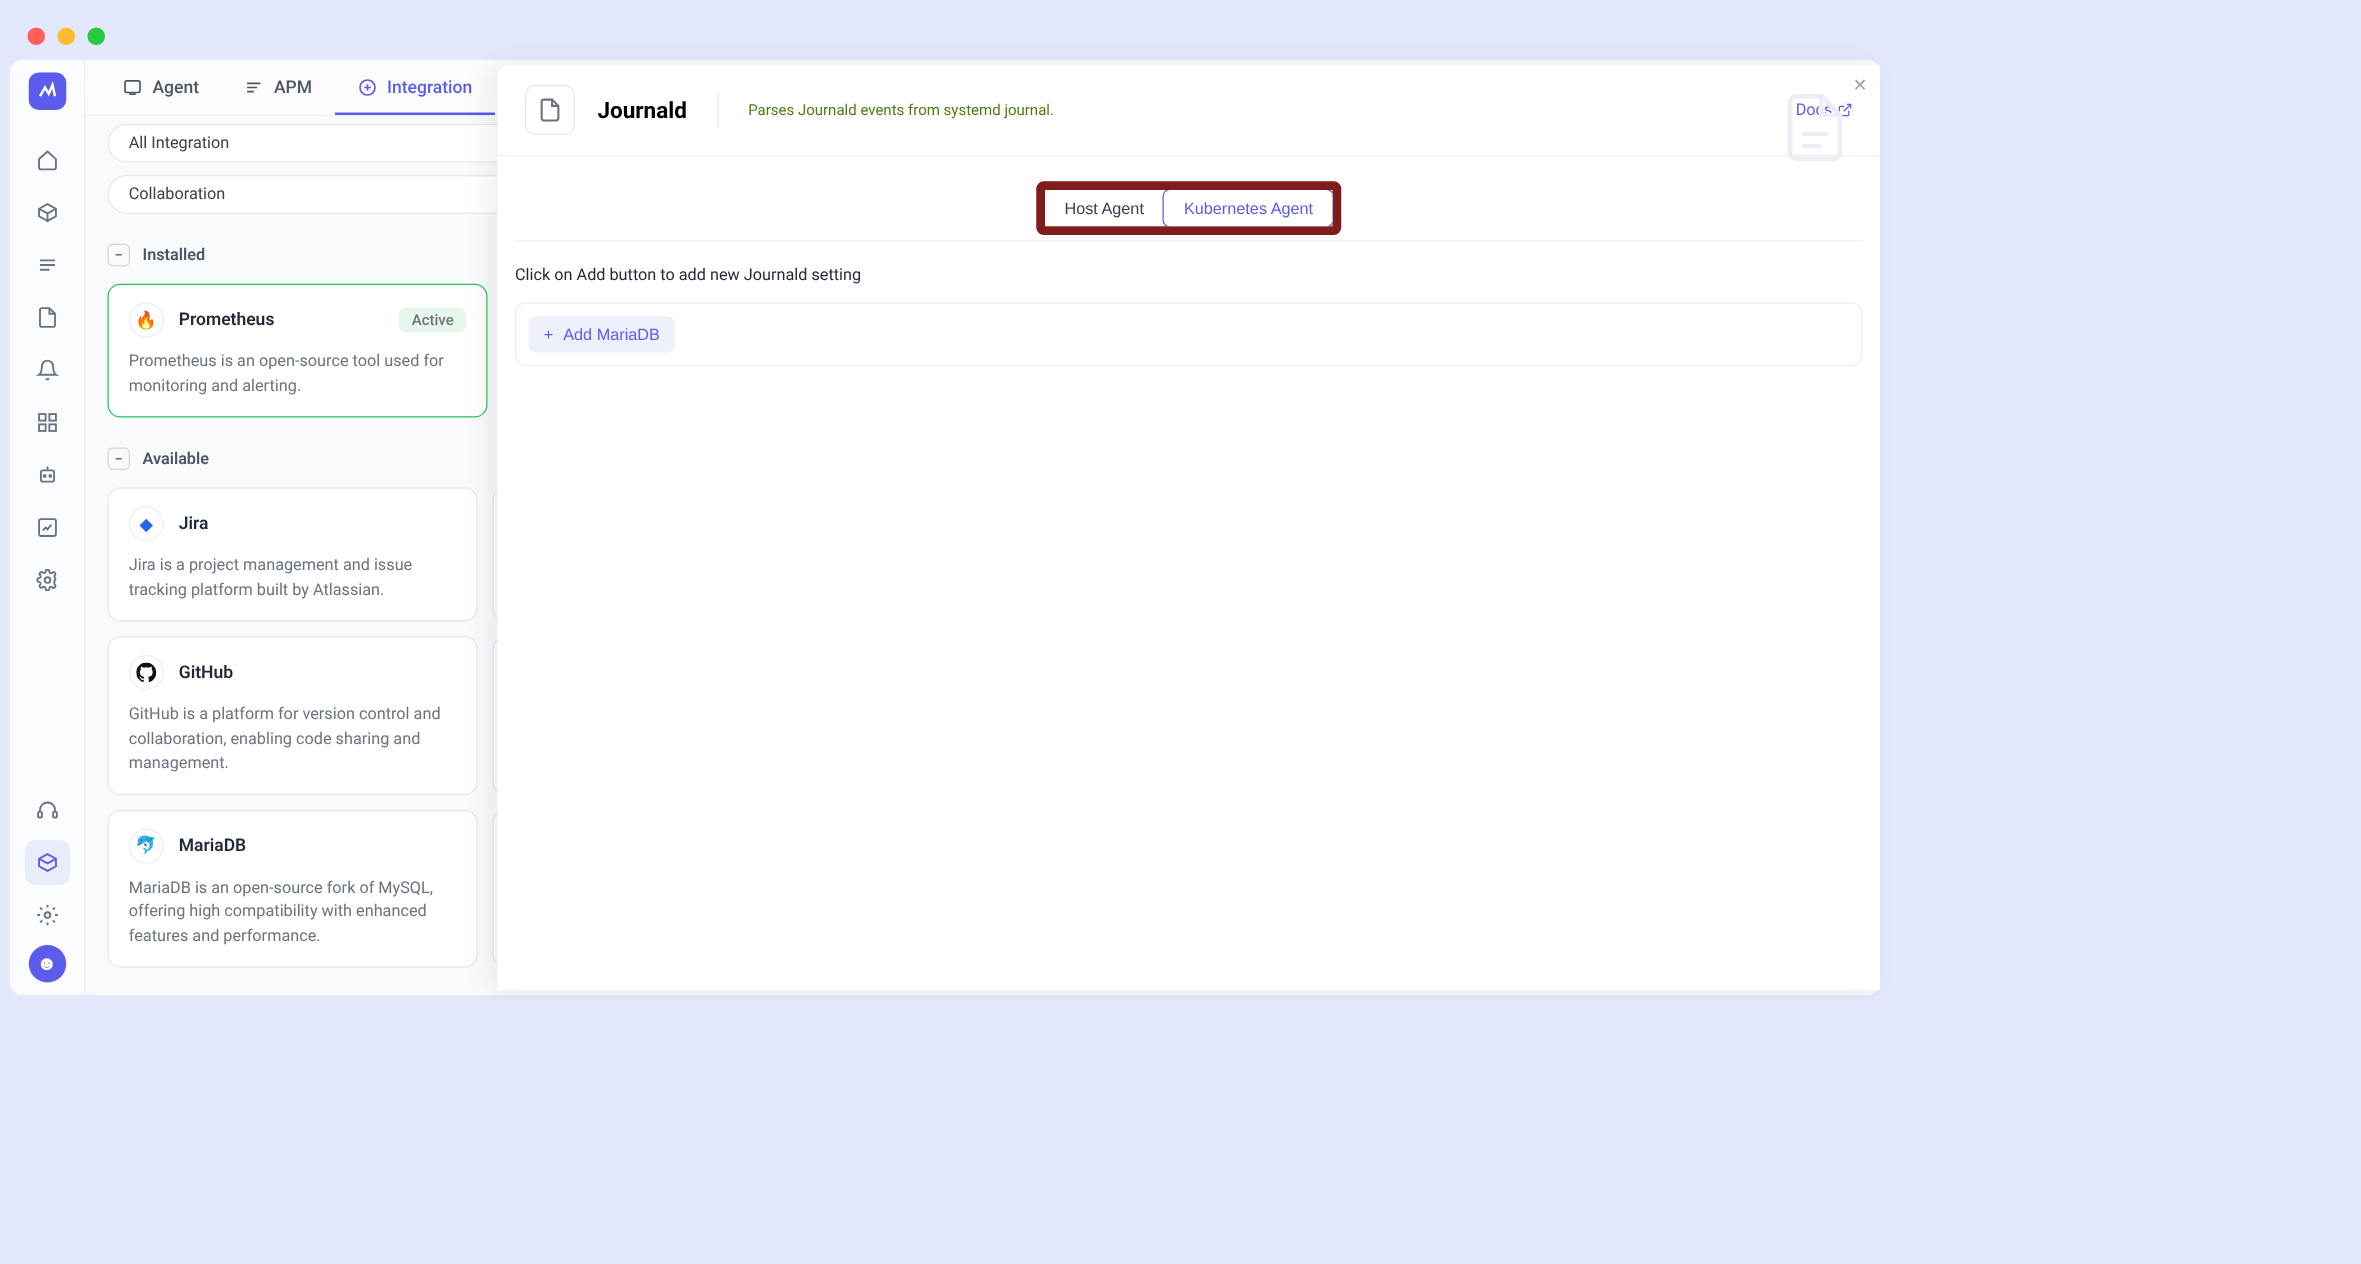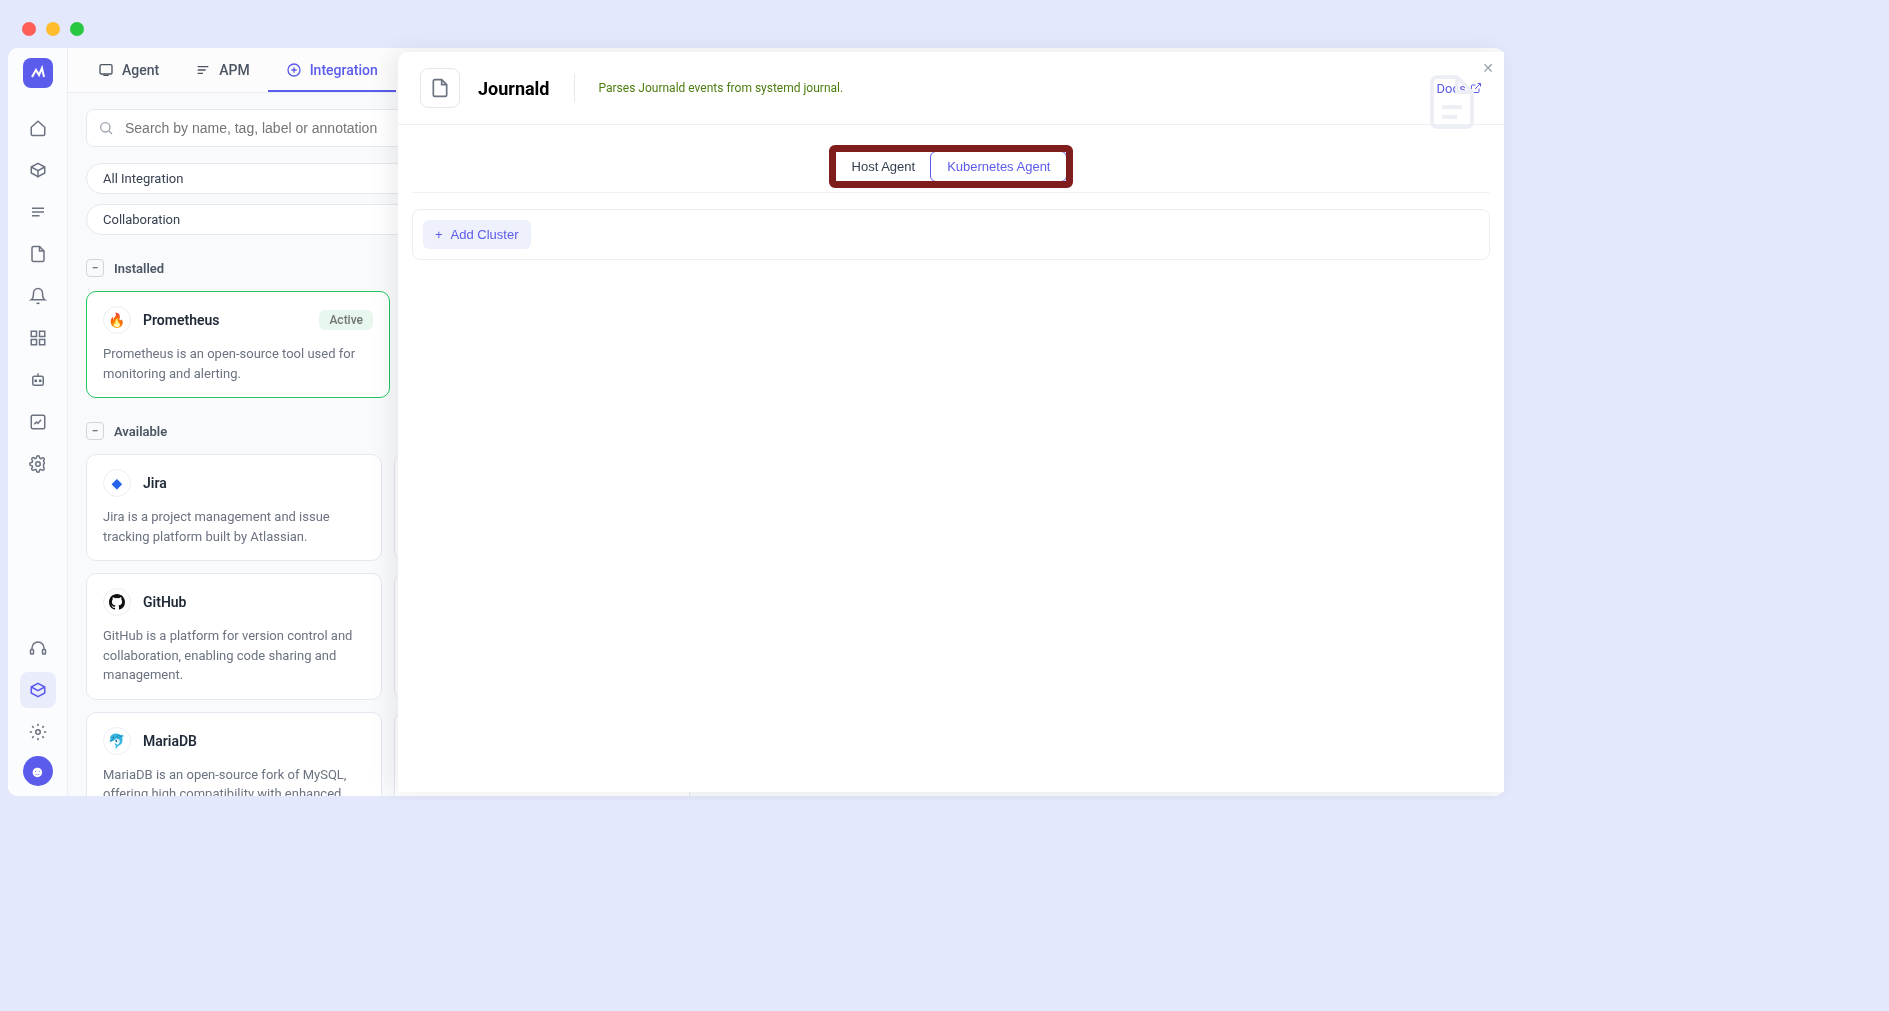--- a/index.html
+++ b/index.html
@@ -319,29 +319,20 @@
               <rect x="4" y="4" width="16" height="16" rx="2"></rect>
               <circle cx="9" cy="10" r="2"></circle>
               <path d="M21 20l-5-5"></path>
             </svg>
           <span>RUM</span>
         </div>
       </div>
 
       <div class="content-area">
         <div class="left-panel">
-          <div class="search-row">
-            <div class="search-wrap">
-              <svg width="16" height="16" viewBox="0 0 24 24" fill="none" stroke="currentColor" stroke-width="2">
-                  <circle cx="11" cy="11" r="7"></circle>
-                  <line x1="21" y1="21" x2="16.65" y2="16.65"></line>
-                </svg>
-              <input class="search-input" placeholder="Search by name, tag, label or annotation" style="">
-            </div>
-          </div>
 
           <div class="filter-chips">
             <div class="chip">All Integration</div>
             <div class="chip">Collaboration</div>
           </div>
 
           <div class="section-hdr">
             <div class="collapse-btn">−</div>
             <span>Installed</span>
           </div>
@@ -443,21 +434,22 @@
     </div>
 
 
     <div class="panel-body">
       <div class="agent-toggle-row">
         <div class="agent-toggle">
           <button class="agent-btn">Host Agent</button>
           <button class="agent-btn active">Kubernetes Agent</button>
         </div>
       </div>
+      <div class="hint-text">Click on Add button to add new Journald setting</div>
       <div class="cluster-box">
         <button class="add-cluster-btn">
           <span>+</span>
-          <span>Add Cluster</span>
+          <span>Add MariaDB</span>
         </button>
       </div>
     </div>
   </div>
 </div>
 
 </body></html>

